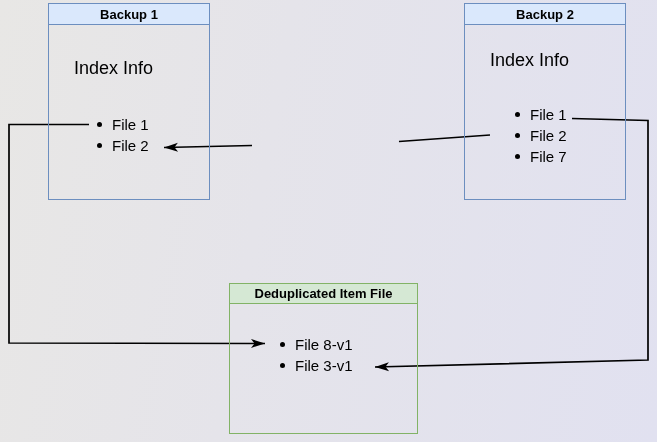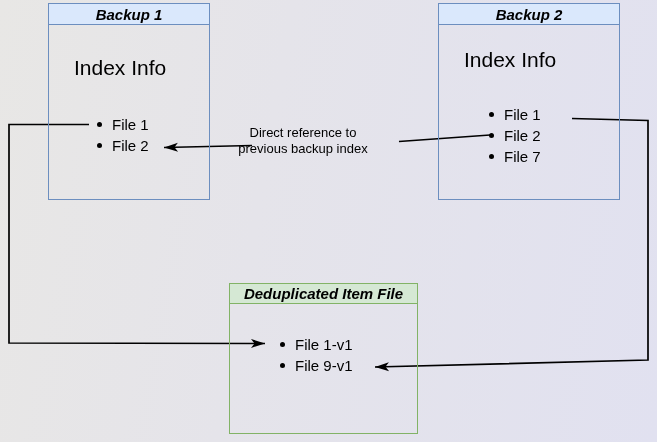--- a/index.html
+++ b/index.html
@@ -7,27 +7,26 @@
     position:relative; width:657px; height:442px; overflow:hidden;
     background:linear-gradient(100deg, #e8e7e5 0%, #e5e4ea 40%, #e1e1f0 100%);
     font-family:"Liberation Sans", sans-serif; color:#000;
   }
   .edges { position:absolute; left:0; top:0; }
   .box { position:absolute; border:1.5px solid; box-sizing:border-box; background:transparent; }
   .box.blue  { border-color:#6c8ebf; }
   .box.green { border-color:#82b366; }
   .box-header {
     display:flex; align-items:center; justify-content:center;
-    font-weight:bold; font-size:15px; box-sizing:border-box;
+    font-weight:bold; font-size:13px; box-sizing:border-box;
     border-bottom:1.5px solid;
-    font-style:italic;
   }
   .blue  .box-header { background:#dae8fc; border-color:#6c8ebf; height:21px; }
   .green .box-header { background:#d5e8d4; border-color:#82b366; height:20px; }
-  .index-label { position:absolute; font-size:21px; line-height:18px; }
+  .index-label { position:absolute; font-size:18px; line-height:18px; }
   .file-list { position:absolute; list-style:none; margin:0; padding:0; left:0; right:0; }
   .file-list li { display:flex; align-items:center; height:21px; font-size:15px; }
   .dot { width:5px; height:5px; border-radius:50%; background:#000; flex:0 0 auto; margin-right:10px; }
   .pl48 li { padding-left:48px; }
   .pl50 li { padding-left:50px; }
   .annotation {
     position:absolute; left:220px; top:125px; width:166px;
     text-align:center; font-size:13px; line-height:15.5px;
   }
 </style>
@@ -64,21 +63,21 @@
         <span class="dot"></span>
         <span>File 1</span>
       </li>
       <li>
         <span class="dot"></span>
         <span>File 2</span>
       </li>
     </ul>
   </div>
 
-  <div class="box blue" style="left:438px; top:3px; width:182px; height:197px;">
+  <div class="box blue" style="left:464px; top:3px; width:162px; height:197px;">
     <div class="box-header">
       <span>Backup 2</span>
     </div>
     <div class="index-label" style="left:25px; top:47px;">Index Info</div>
     <ul class="file-list pl50" style="top:100px;">
       <li>
         <span class="dot"></span>
         <span>File 1</span>
       </li>
       <li>
@@ -92,27 +91,23 @@
     </ul>
   </div>
 
   <div class="box green" style="left:229px; top:283px; width:189px; height:151px;">
     <div class="box-header">
       <span>Deduplicated Item File</span>
     </div>
     <ul class="file-list pl50" style="top:50px;">
       <li>
         <span class="dot"></span>
-        <span>File 1-v1</span>
+        <span>File 8-v1</span>
       </li>
       <li>
         <span class="dot"></span>
-        <span>File 9-v1</span>
+        <span>File 3-v1</span>
       </li>
     </ul>
   </div>
 
-  <div class="annotation">
-    <div>Direct reference to</div>
-    <div>previous backup index</div>
-  </div>
 
 </div>
 
 </body></html>

